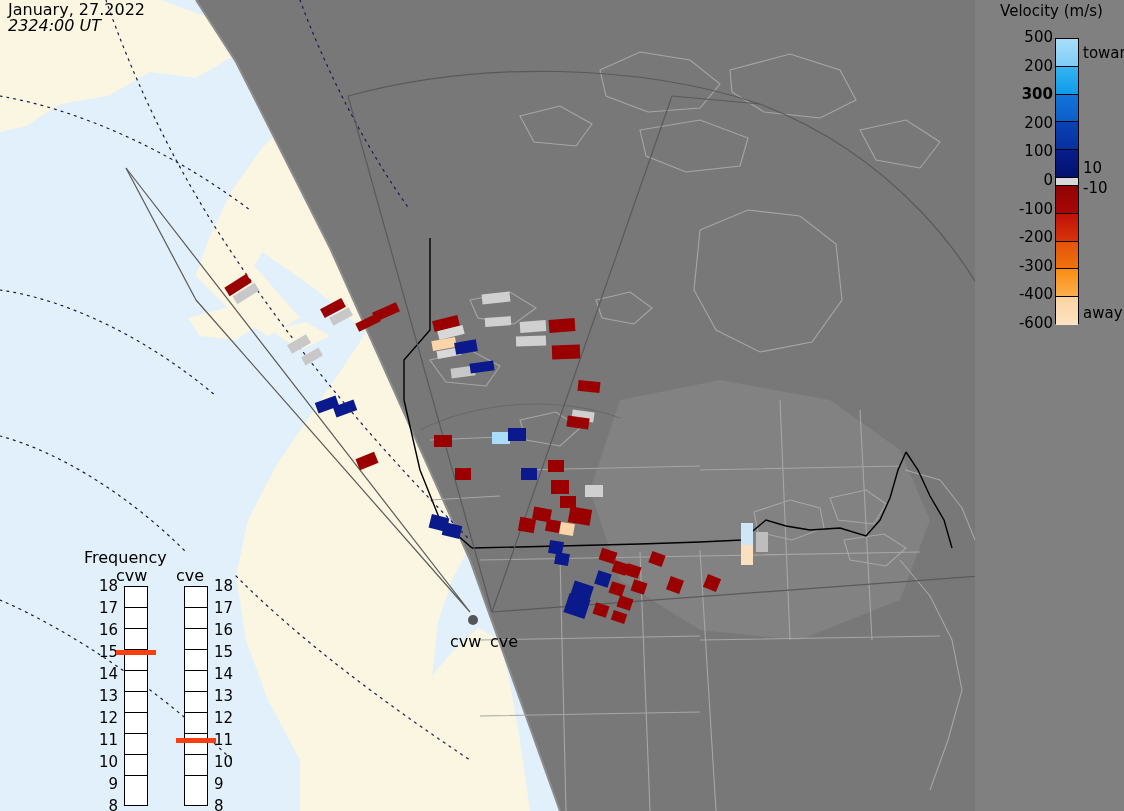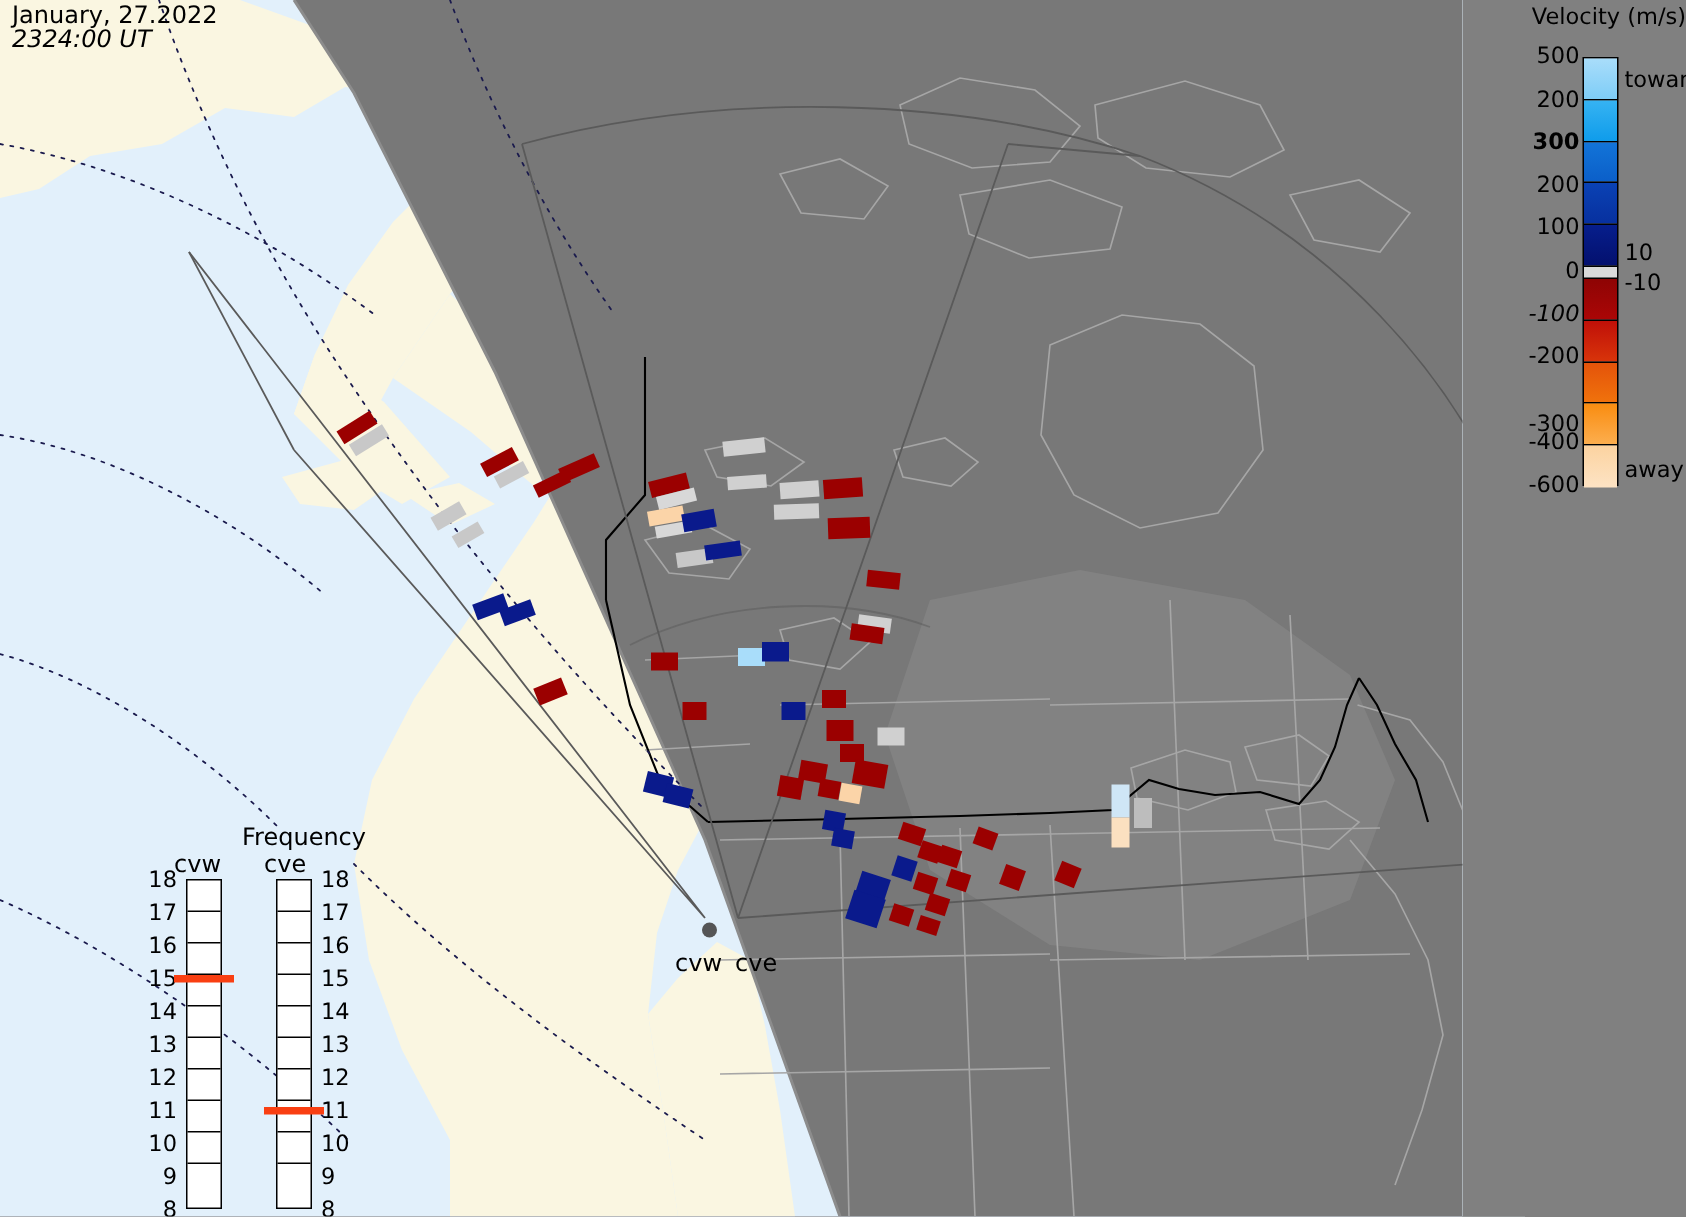--- a/index.html
+++ b/index.html
@@ -13,34 +13,34 @@
   #mapsvg{position:absolute;left:0;top:0;}
 
   
   .hdr{position:absolute;color:#000;font-size:16px;line-height:17px;
        white-space:pre;letter-spacing:0px;}
   #hdr-date{left:8px;top:1px;}
   #hdr-time{left:8px;top:17px;font-style:italic;}
 
   
   #cbar-wrap{position:absolute;left:975px;top:0;width:149px;height:811px;}
-  #cbar-title{position:absolute;left:4px;top:2px;width:145px;text-align:right;
+  #cbar-title{position:absolute;left:4px;top:2px;width:145px;text-align:center;
               color:#000;font-size:15px;white-space:nowrap;}
   #cbar-box{position:absolute;left:80px;top:38px;width:24px;height:286px;
             border:1px solid #000;box-sizing:border-box;}
   .cseg{position:absolute;left:0;width:22px;box-sizing:border-box;
         border-bottom:1px solid #000;}
   .cseg.last{border-bottom:none;}
   .ctick{position:absolute;right:0;width:74px;text-align:right;
          color:#000;font-size:15px;white-space:nowrap;}
   .cside{position:absolute;left:108px;color:#000;font-size:15px;white-space:nowrap;}
 
   
   #freq{position:absolute;left:84px;top:548px;width:160px;height:240px;}
-  #freq-title{position:absolute;left:0;top:0;width:160px;text-align:right;
+  #freq-title{position:absolute;left:0;top:0;width:160px;text-align:left;
               color:#000;font-size:16px;}
   .fq-name{position:absolute;color:#000;font-size:16px;}
   .fq-col{position:absolute;width:24px;border:1px solid #000;box-sizing:border-box;
           background:#ffffff;}
   .fq-cell{width:22px;border-bottom:1px solid #000;box-sizing:border-box;}
   .fq-cell.last{border-bottom:none;}
   .fq-lab{position:absolute;color:#000;font-size:15px;width:26px;text-align:right;}
   .fq-lab.right{text-align:left;}
   .fq-mark{position:absolute;height:5px;background:#f93f12;}
 </style>
@@ -250,23 +250,23 @@
         <div class="cseg" style="top: 202.6px; height: 27.8px; background: linear-gradient(rgb(228, 83, 10), rgb(240, 114, 12));"></div>
         <div class="cseg" style="top: 230.4px; height: 27.8px; background: linear-gradient(rgb(249, 140, 16), rgb(252, 174, 78));"></div>
         <div class="cseg last" style="top: 258.2px; height: 27.8px; background: linear-gradient(rgb(252, 211, 160), rgb(253, 227, 196));"></div>
       </div>
   <div class="ctick" style="top: 28px; right: 71px;">500</div>
       <div class="ctick" style="top: 56.6px; right: 71px;">200</div>
       <div class="ctick" style="top: 85.2px; right: 71px; font-weight: bold;">300</div>
       <div class="ctick" style="top: 113.8px; right: 71px;">200</div>
       <div class="ctick" style="top: 142.4px; right: 71px;">100</div>
       <div class="ctick" style="top: 171px; right: 71px;">0</div>
-      <div class="ctick" style="top: 199.6px; right: 71px; font-style: italic;">-100</div>
+      <div class="ctick" style="top: 199.6px; right: 71px;">-100</div>
       <div class="ctick" style="top: 228.2px; right: 71px;">-200</div>
-      <div class="ctick" style="top: 256.8px; right: 71px; margin-top: 16px;">-300</div>
+      <div class="ctick" style="top: 256.8px; right: 71px;">-300</div>
       <div class="ctick" style="top: 285.4px; right: 71px;">-400</div>
       <div class="ctick" style="top: 314px; right: 71px;">-600</div>
       <div class="cside" style="top: 44px;">toward</div>
       <div class="cside" style="top: 159px;">10</div>
       <div class="cside" style="top: 179px;">-10</div>
       <div class="cside" style="top: 304px;">away</div>
     </div>
 
   <div id="freq">
     <div id="freq-title">Frequency</div>

